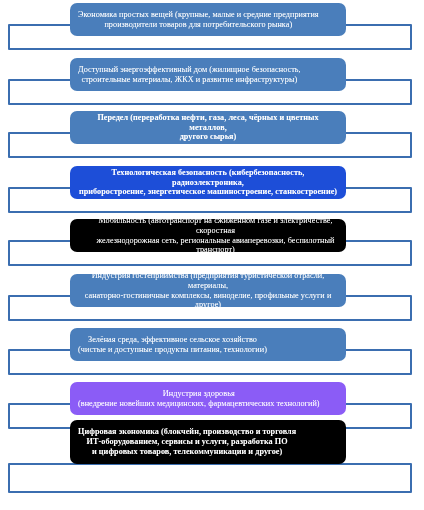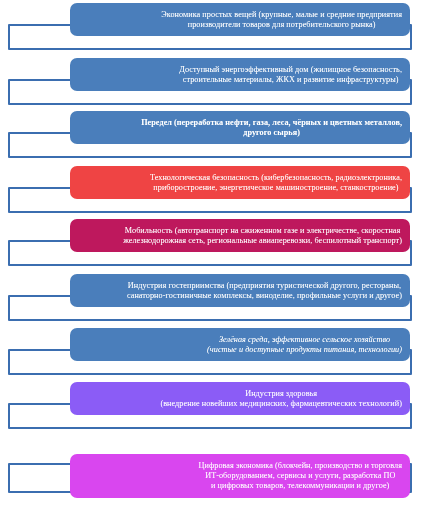--- a/index.html
+++ b/index.html
@@ -33,29 +33,29 @@
     width: 404px;
     border: 2px solid #3b6eb0;
     border-radius: 1px;
     background: transparent;
     box-sizing: border-box;
   }
 
   .chip {
     position: absolute;
     left: 70px;
-    width: 340px;
+    width: 276px;
     box-sizing: border-box;
     background: #4a7ebb;
     border-radius: 7px;
     color: #ffffff;
     text-align: center;
     display: flex;
     align-items: center;
-    justify-content: flex-end;
+    justify-content: flex-start;
     padding: 2px 8px;
     line-height: 1.18;
   }
 
   .chip-text {
     font-size: 8.2px;
     letter-spacing: 0.05px;
     color: #ffffff;
     white-space: pre-line;
     text-shadow: 0 0 0.4px rgba(255,255,255,0.35);
@@ -81,54 +81,54 @@
     </div>
     <div class="unit" style="top: 0px;">
       <div class="frame" style="top: 132px; height: 26px; border-color: rgb(59, 110, 176);"></div>
       <div class="chip" style="top: 111px; height: 33px; background: rgb(74, 126, 187); font-weight: bold;">
         <div class="chip-text">Передел (переработка нефти, газа, леса, чёрных и цветных металлов,
 другого сырья)</div>
       </div>
     </div>
     <div class="unit" style="top: 0px;">
       <div class="frame" style="top: 187px; height: 26px; border-color: rgb(59, 110, 176);"></div>
-      <div class="chip" style="top: 166px; height: 33px; background: #ef4444;">
+      <div class="chip" style="top: 166px; height: 33px; background: #1d4ed8; font-weight: bold;">
         <div class="chip-text">Технологическая безопасность (кибербезопасность, радиоэлектроника,
 приборостроение, энергетическое машиностроение, станкостроение)</div>
       </div>
     </div>
     <div class="unit" style="top: 0px;">
       <div class="frame" style="top: 240px; height: 26px; border-color: rgb(59, 110, 176);"></div>
-      <div class="chip" style="top: 219px; height: 33px; background: #be185d; padding-left: 23px;">
+      <div class="chip" style="top: 219px; height: 33px; background: #000000; padding-left: 23px;">
         <div class="chip-text">Мобильность (автотранспорт на сжиженном газе и электричестве, скоростная
 железнодорожная сеть, региональные авиаперевозки, беспилотный транспорт)</div>
       </div>
     </div>
     <div class="unit" style="top: 0px;">
       <div class="frame" style="top: 295px; height: 26px; border-color: rgb(59, 110, 176);"></div>
       <div class="chip" style="top: 274px; height: 33px; background: rgb(74, 126, 187);">
-        <div class="chip-text">Индустрия гостеприимства (предприятия туристической другого, рестораны,
+        <div class="chip-text">Индустрия гостеприимства (предприятия туристической отрасли, материалы,
 санаторно-гостиничные комплексы, виноделие, профильные услуги и другое)</div>
       </div>
     </div>
     <div class="unit" style="top: 0px;">
       <div class="frame" style="top: 349px; height: 26px; border-color: rgb(59, 110, 176);"></div>
-      <div class="chip" style="top: 328px; height: 33px; background: rgb(74, 126, 187); font-style: italic;">
+      <div class="chip" style="top: 328px; height: 33px; background: rgb(74, 126, 187);">
         <div class="chip-text">Зелёная среда, эффективное сельское хозяйство
 (чистые и доступные продукты питания, технологии)</div>
       </div>
     </div>
     <div class="unit" style="top: 0px;">
       <div class="frame" style="top: 403px; height: 26px; border-color: rgb(59, 110, 176);"></div>
       <div class="chip" style="top: 382px; height: 33px; background: #8b5cf6;">
         <div class="chip-text">Индустрия здоровья
 (внедрение новейших медицинских, фармацевтических технологий)</div>
       </div>
     </div>
     <div class="unit" style="top: 0px;">
       <div class="frame" style="top: 463px; height: 30px; border-color: rgb(59, 110, 176);"></div>
-      <div class="chip" style="top: 454px; height: 44px; background: #d946ef;">
+      <div class="chip" style="top: 420px; height: 44px; background: #000000; font-weight: bold;">
         <div class="chip-text">Цифровая экономика (блокчейн, производство и торговля
 ИТ-оборудованием, сервисы и услуги, разработка ПО
 и цифровых товаров, телекоммуникации и другое)</div>
       </div>
     </div>
   </div>
 
 </body></html>

